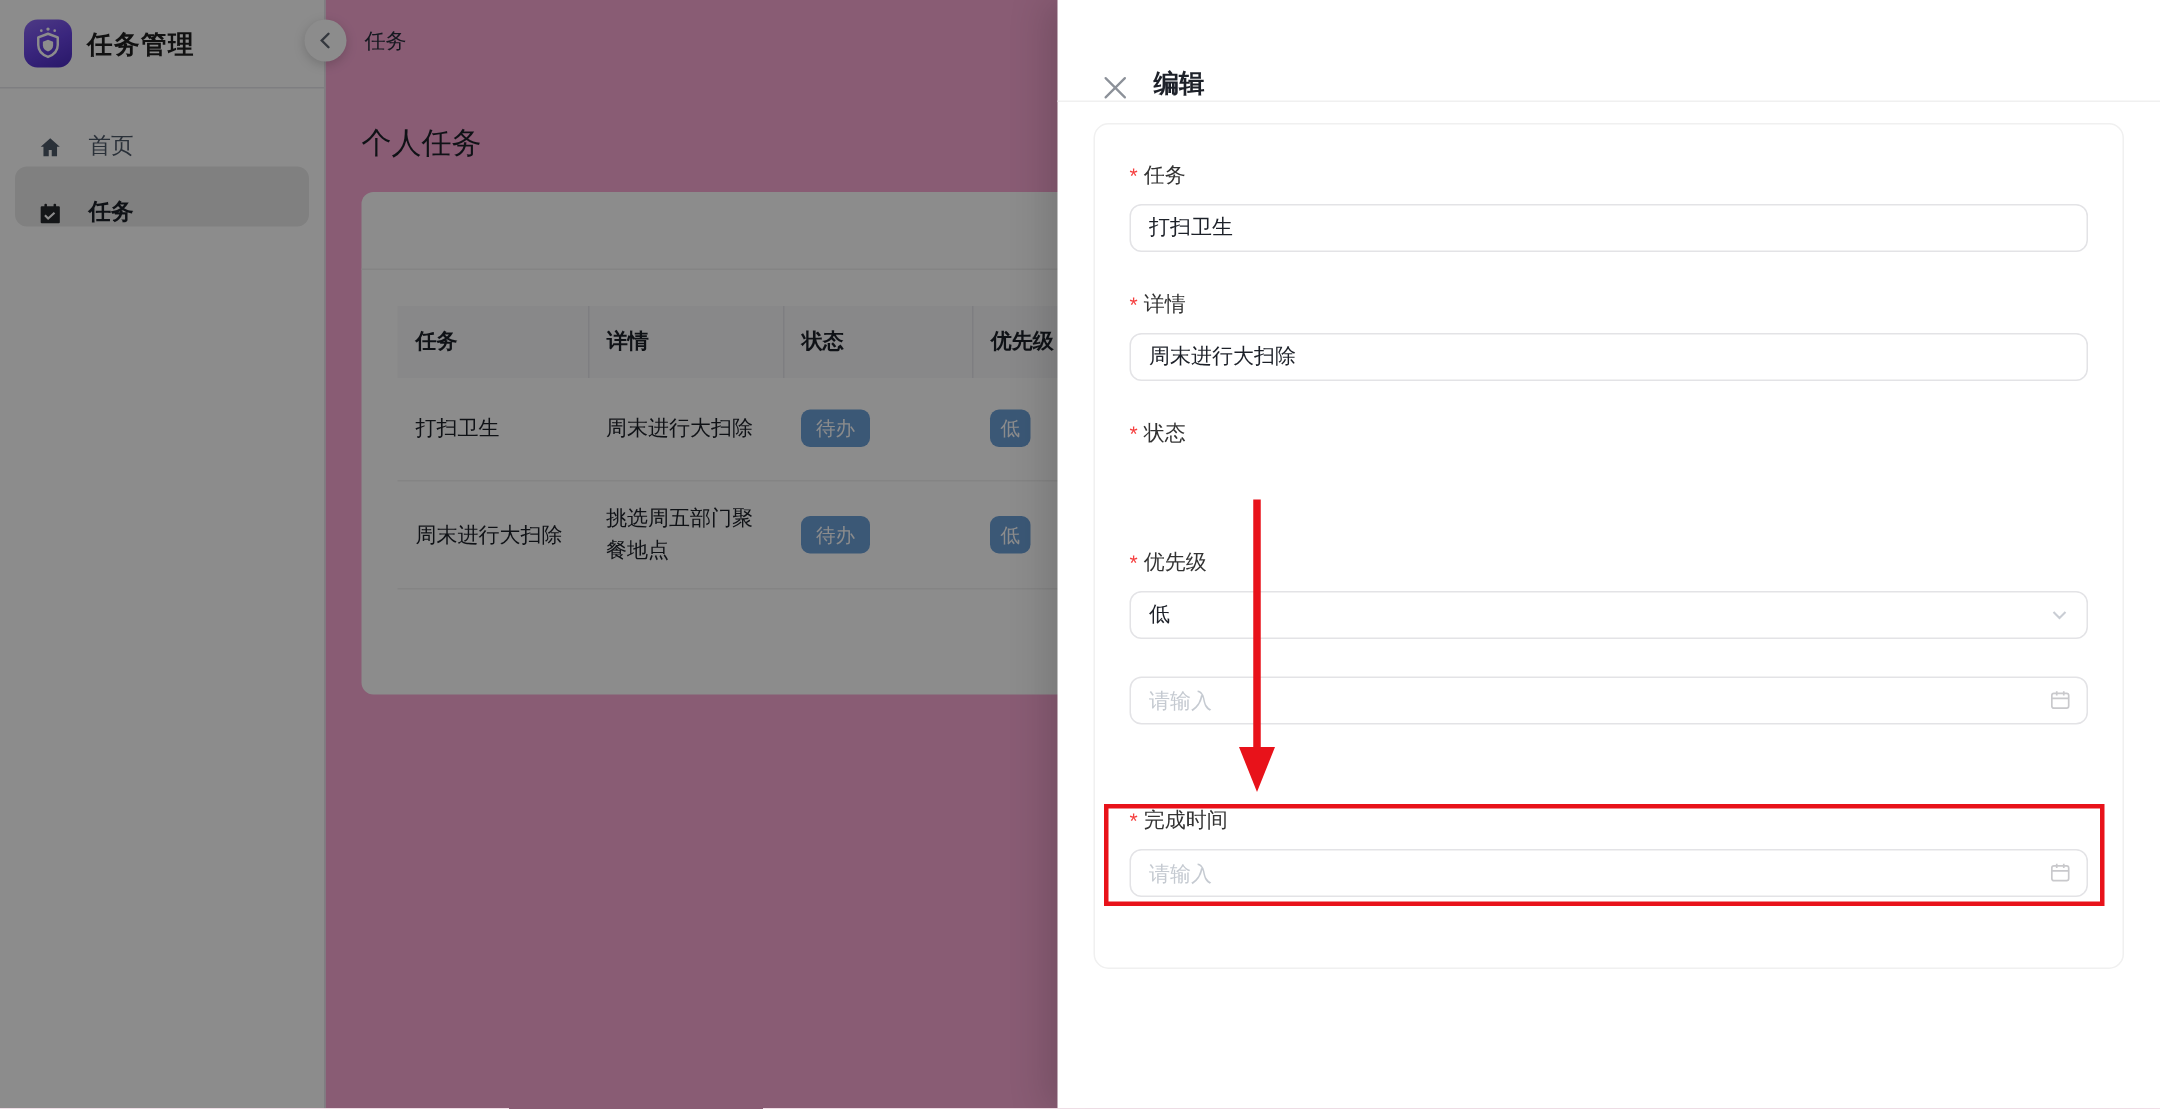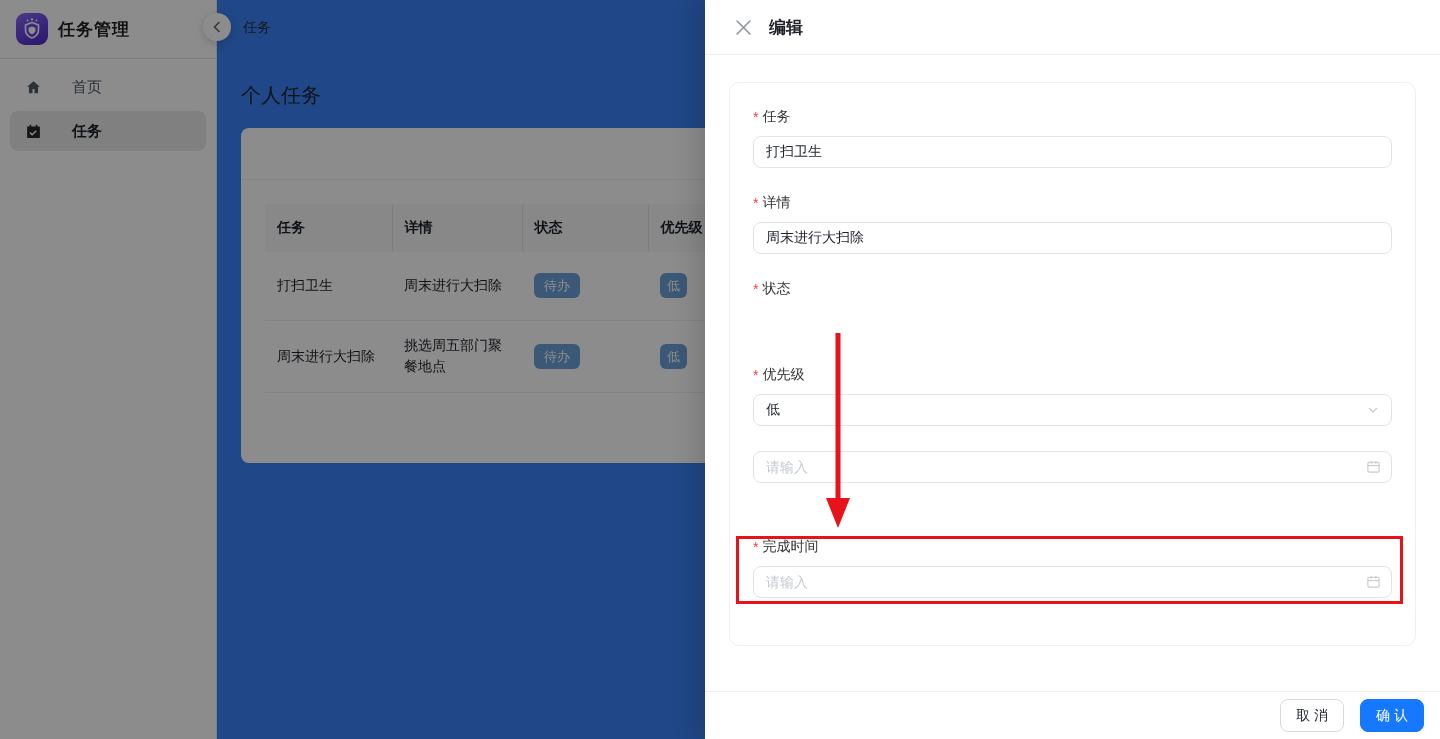--- a/index.html
+++ b/index.html
@@ -1,27 +1,27 @@
 <!DOCTYPE html>
 <html><head>
 <meta charset="utf-8">
 <style>
   * { margin:0; padding:0; box-sizing:border-box; }
   html,body { width:1440px; height:739px; overflow:hidden; }
   body { font-family:"Liberation Sans","DejaVu Sans",sans-serif; color:#1d2129; }
-  .stage { position:relative; width:1440px; height:739px; background:#3b82f6; overflow:hidden; }
+  .stage { position:relative; width:1440px; height:739px; background:#f9a8d4; overflow:hidden; }
 
   
   .sidebar { position:absolute; left:0; top:0; width:217px; height:739px; background:#fff; border-right:1px solid #e5e6eb; }
   .logo-row { display:flex; align-items:center; gap:10px; padding:13px 16px; height:58px; }
   .logo { width:32px; height:32px; border-radius:9px; background:linear-gradient(155deg,#8d6af1 0%,#6b46e5 48%,#4a2bbf 100%); display:flex; align-items:center; justify-content:center; flex:0 0 auto; }
   .app-title { font-size:17px; font-weight:bold; color:#1f1f1f; letter-spacing:1px; }
   .sidebar-divider { height:1px; background:#e5e6eb; }
   .menu { padding:8px 10px; }
-  .menu-item { display:flex; align-items:center; gap:30px; height:40px; padding:0 14px; border-radius:8px; margin-bottom:4px; font-size:15px; color:#4e5969; cursor:pointer; }
+  .menu-item { display:flex; align-items:flex-end; gap:17px; height:40px; padding:0 14px; border-radius:8px; margin-bottom:4px; font-size:15px; color:#4e5969; cursor:pointer; }
   .menu-item.active { background:#e9e9e9; color:#1d2129; font-weight:bold; }
   .mi-icon { display:flex; width:18px; height:18px; align-items:center; justify-content:center; }
 
   
   .collapse-btn { position:absolute; left:203px; top:13px; width:28px; height:28px; border-radius:50%; background:#fff; box-shadow:0 2px 8px rgba(0,0,0,.18); display:flex; align-items:center; justify-content:center; z-index:2; cursor:pointer; }
 
   
   .main { position:absolute; left:217px; top:0; right:0; bottom:0; }
   .breadcrumb { position:absolute; left:26px; top:19px; font-size:14px; color:#272e3b; }
   .page-title { position:absolute; left:24px; top:82px; font-size:20px; font-weight:normal; color:#1d2129; }
@@ -36,21 +36,21 @@
   tr.r1 td { height:68px; }
   tr.r2 td { height:72px; }
   .badge { display:inline-block; background:#6ca0d8; color:#fff; font-size:13px; line-height:19px; padding:3px 10px; border-radius:6px; }
   .badge.sm { padding:3px 7px; }
 
   
   .mask { position:absolute; inset:0; background:rgba(0,0,0,0.45); z-index:10; }
 
   
   .drawer { position:absolute; left:705px; top:0; width:735px; height:739px; background:#fff; z-index:20; box-shadow:-8px 0 24px rgba(0,0,0,.15); }
-  .drawer-header { position:absolute; left:0; top:0; right:0; height:55px; border-bottom:1px solid #f0f0f0; display:flex; align-items:center; padding-left:29px; gap:17px; }
+  .drawer-header { position:absolute; left:0; top:0; right:0; height:68px; border-bottom:1px solid #f0f0f0; display:flex; align-items:flex-end; padding-left:29px; gap:17px; }
   .drawer-close { width:18px; height:18px; display:flex; align-items:center; justify-content:center; cursor:pointer; }
   .drawer-title { font-size:17px; font-weight:bold; color:#1d2129; }
   .form-card { position:absolute; left:24px; top:82px; width:687px; height:564px; border:1px solid #f0f0f0; border-radius:10px; }
 
   .form-item { position:absolute; left:48px; width:639px; }
   .f-label { display:flex; align-items:center; gap:4px; height:20px; margin-bottom:9px; font-size:14px; color:#333; }
   .req { color:#f53f3f; font-size:14px; }
   .f-input { width:100%; height:32px; border:1px solid #e3e3e6; border-radius:8px; padding:0 12px; font-size:14px; color:#1d2129; font-family:inherit; outline:none; background:#fff; }
   .f-input::placeholder { color:#c5cad1; }
   .f-select { width:100%; height:32px; border:1px solid #e3e3e6; border-radius:8px; padding:0 12px; display:flex; align-items:center; justify-content:space-between; font-size:14px; color:#1d2129; cursor:pointer; background:#fff; }
@@ -235,19 +235,15 @@
         </span>
       </div>
     </div>
 
     <div class="annot-box"></div>
     <svg class="annot-arrow" width="44" height="202" viewBox="0 0 44 202">
       <line x1="21" y1="3" x2="21" y2="172" stroke="#e8121a" stroke-width="5"></line>
       <polygon points="9,168 33,168 21,198" fill="#e8121a"></polygon>
     </svg>
 
-    <div class="drawer-footer">
-      <button class="btn btn-cancel">取 消</button>
-      <button class="btn btn-confirm">确 认</button>
-    </div>
   </aside>
 
 </div>
 
 </body></html>

